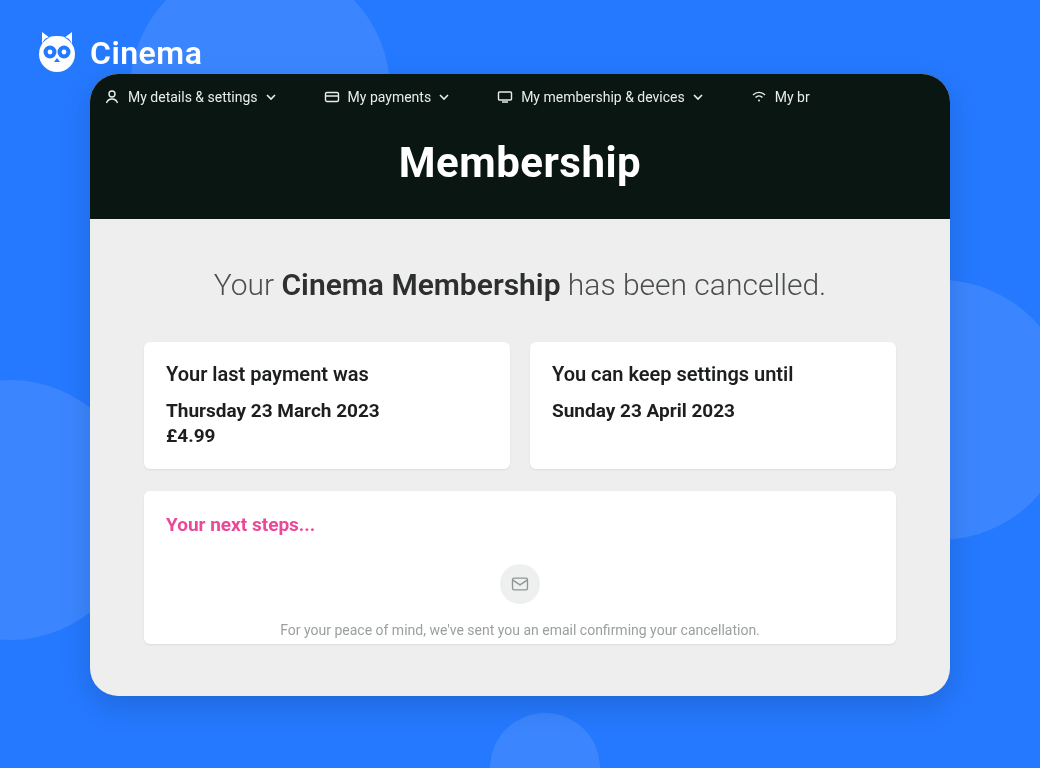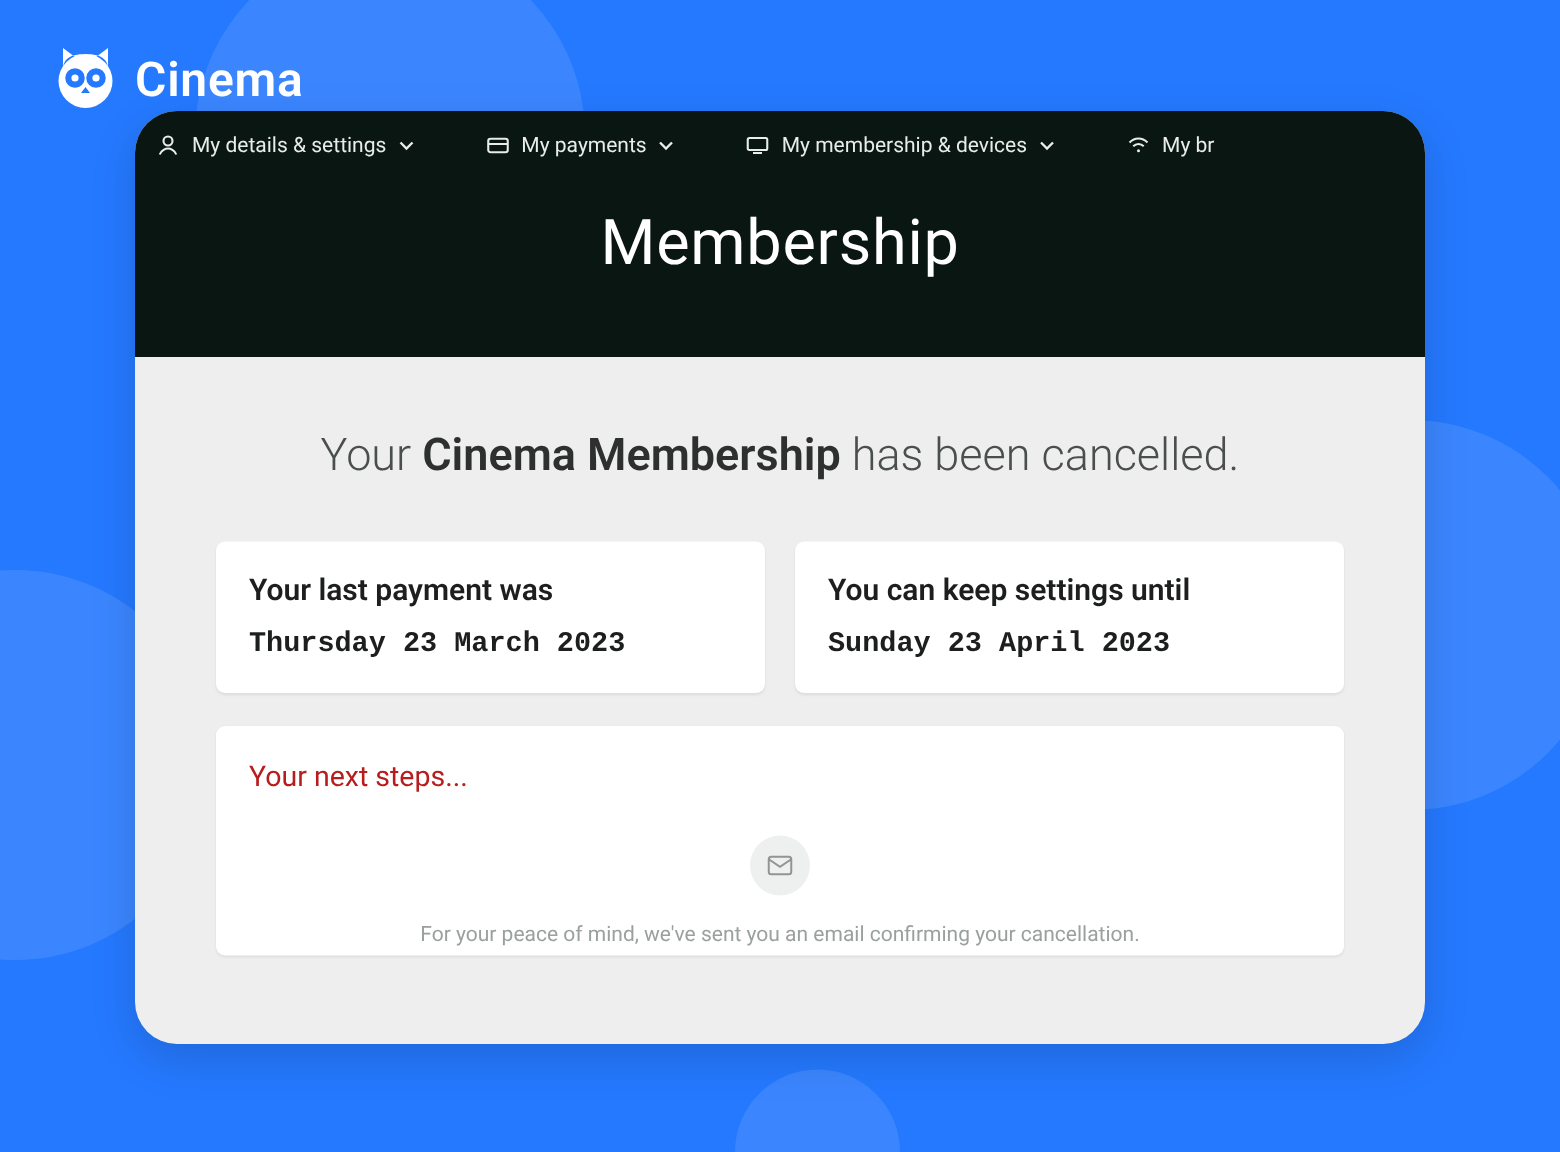--- a/index.html
+++ b/index.html
@@ -23,34 +23,34 @@
 
   .app-header { background: #0a1612; color: #fff; }
   .brand-bar { height: 36px; display: flex; align-items: center; justify-content: center; }
   .brand-bar .now { font-style: italic; font-weight: 800; letter-spacing: 1px; font-size: 18px; }
 
   .nav-bar { height: 46px; display: flex; align-items: center; gap: 48px; padding: 0 14px; font-size: 14px; white-space: nowrap; overflow: hidden; }
   .nav-item { display: inline-flex; align-items: center; gap: 8px; color: #e8ecea; cursor: pointer; }
   .nav-item .chev { width: 10px; height: 10px; display: inline-block; }
   .nav-icon { width: 16px; height: 16px; display: inline-flex; align-items: center; justify-content: center; }
 
-  .page-title { text-align: center; font-size: 42px; font-weight: 400; padding: 18px 0 51px; letter-spacing: 0.5px; }
+  .page-title { text-align: center; font-size: 42px; font-weight: 700; padding: 18px 0 32px; letter-spacing: 0.5px; }
 
   .content { padding: 28px 54px 0; }
 
   .headline { text-align: center; font-size: 30px; color: #4a4f4d; font-weight: 300; line-height: 1.35; margin: 18px 0 36px; }
   .headline .bold { font-weight: 600; color: #2d302f; }
 
   .cards-row { display: flex; gap: 20px; }
   .card { background: #fff; border-radius: 6px; box-shadow: 0 1px 2px rgba(0,0,0,0.08); padding: 20px 22px; flex: 1; }
   .card .label { font-weight: 600; font-size: 20px; color: #1d1f1e; margin-bottom: 12px; }
-  .card .big { font-weight: 700; font-size: 19px; color: #1d1f1e; line-height: 1.35; font-family: Liberation Mono, monospace; }
+  .card .big { font-weight: 700; font-size: 19px; color: #1d1f1e; line-height: 1.35; }
 
   .steps-card { background: #fff; border-radius: 6px; box-shadow: 0 1px 2px rgba(0,0,0,0.08); padding: 22px 22px 6px; margin-top: 22px; }
-  .steps-card .title { font-weight: 400; font-size: 19px; color: #b91c1c; margin-bottom: 28px; }
+  .steps-card .title { font-weight: 700; font-size: 19px; color: #ec4899; margin-bottom: 28px; }
   .step-row { display: flex; align-items: center; gap: 18px; color: #9aa09e; font-size: 14px; flex-direction: column; }
   .step-icon-wrap { width: 40px; height: 40px; border-radius: 50%; background: #eef0f0; display: flex; align-items: center; justify-content: center; flex-shrink: 0; }
 
   svg { display: block; }
 </style>
 </head>
 <body>
 
 <div class="bg-circle c1"></div>
 <div class="bg-circle c2"></div>
@@ -133,20 +133,21 @@
 
   <div class="content">
     <div class="headline">
       <span>Your </span><span class="bold">Cinema Membership</span><span> has been cancelled.</span>
     </div>
 
     <div class="cards-row">
       <div class="card">
         <div class="label">Your last payment was</div>
         <div class="big">Thursday 23 March 2023</div>
+        <div class="big">£4.99</div>
       </div>
       <div class="card">
         <div class="label">You can keep settings until</div>
         <div class="big">Sunday 23 April 2023</div>
       </div>
     </div>
 
     <div class="steps-card">
       <div class="title">Your next steps...</div>
       <div class="step-row">

